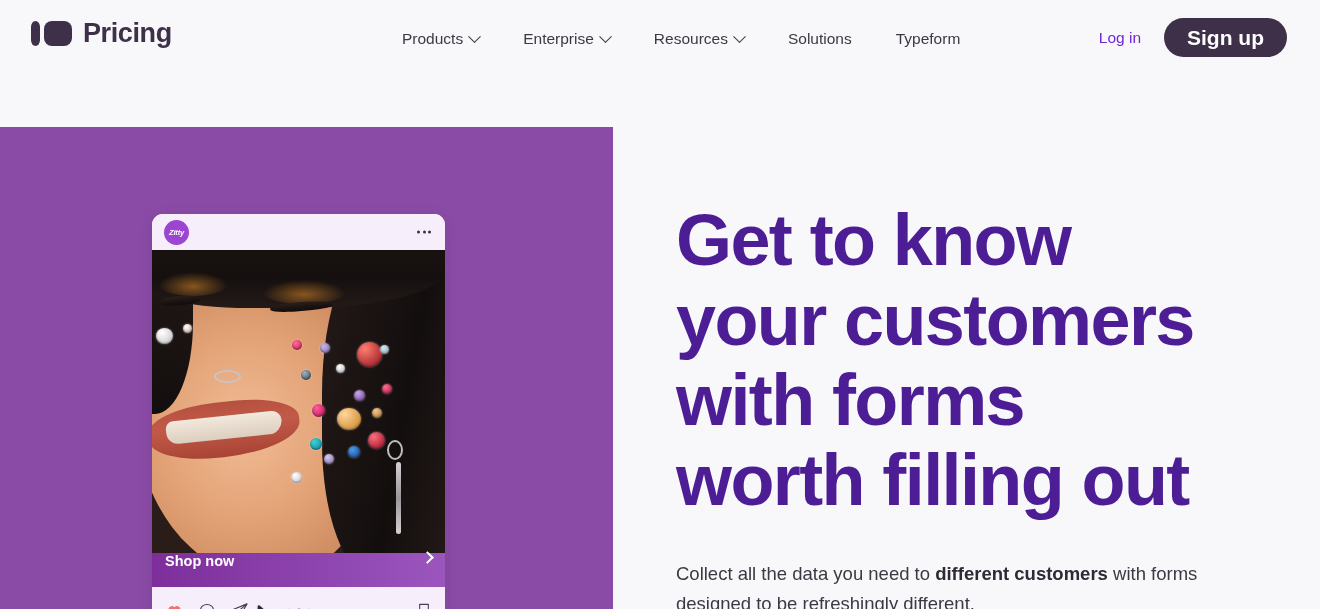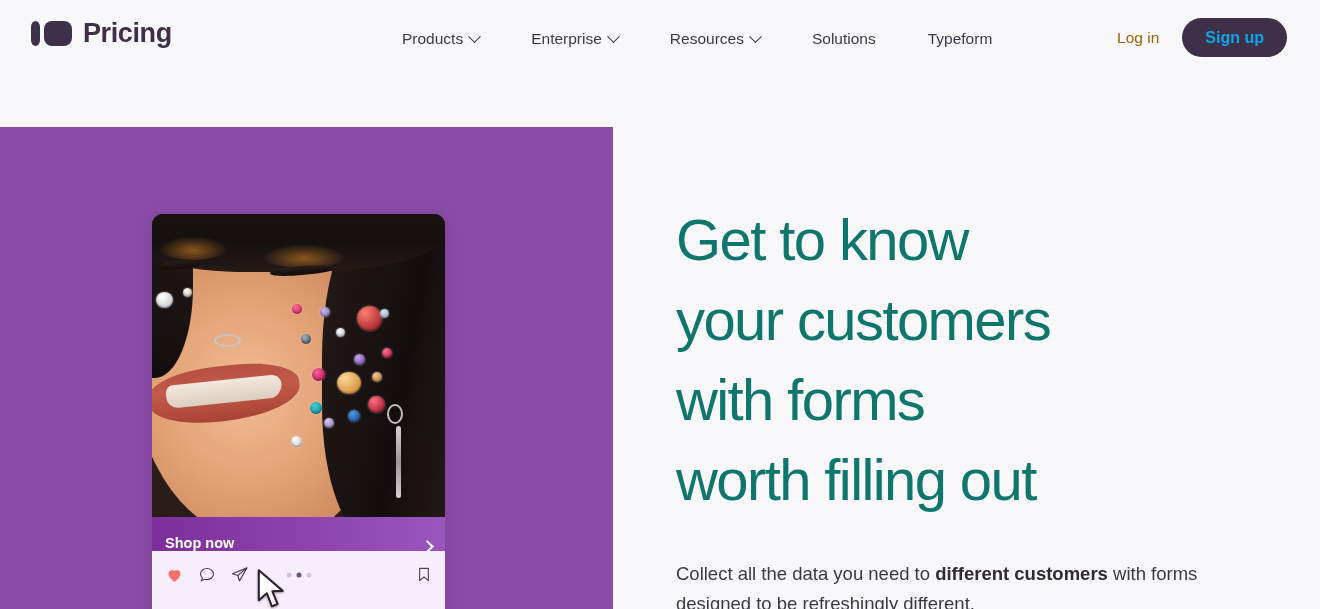--- a/index.html
+++ b/index.html
@@ -31,21 +31,21 @@
     width:28px; height:25px; border-radius:8px;
     background:#3D3048;
   }
   .brand-name {
     font-size:27px; font-weight:700; color:#3D3048;
     letter-spacing:-0.4px; line-height:1;
   }
 
   .nav-center {
     position:absolute; left:402px; top:26px;
-    display:flex; align-items:center; gap:16px;
+    display:flex; align-items:center; gap:8px;
   }
   .nav-item {
     display:flex; align-items:center; gap:7px;
     font-size:15.5px; color:#3A3A44;
     padding:4px 12px 4px 0;
     margin-right:24px;
     cursor:pointer; white-space:nowrap;
   }
   .nav-item:last-child { margin-right:0; }
   .chev {
@@ -53,26 +53,26 @@
     border-right:1.7px solid #3A3A44;
     border-bottom:1.7px solid #3A3A44;
     transform:rotate(45deg) translate(-2px,-2px);
   }
 
   .nav-right {
     position:absolute; right:33px; top:18px;
     display:flex; align-items:center; gap:21px;
   }
   .login-link {
-    font-size:15.5px; color:#a16207; cursor:pointer;
+    font-size:15.5px; color:#6d28d9; cursor:pointer;
     padding:4px 2px;
   }
   .signup-btn {
-    background:#3D3048; color:#0ea5e9;
-    font-size:16px; font-weight:700;
+    background:#3D3048; color:#ffffff;
+    font-size:21px; font-weight:700;
     border:none; border-radius:22px;
     padding:0 23px; height:39px;
     display:flex; align-items:center; justify-content:center;
     cursor:pointer; white-space:nowrap;
   }
 
   
   .hero { position:absolute; top:127px; left:0; width:1320px; height:482px; }
 
   .hero-visual {
@@ -191,21 +191,21 @@
   }
   .gem {
     position:absolute; border-radius:50%;
     box-shadow:inset 0 -1px 2px rgba(0,0,0,.35), 0 0 2px rgba(255,255,255,.5);
   }
 
   
   .shop-bar {
     height:34px;
     background:linear-gradient(90deg,#7D2E9B 0%,#9B56BE 100%);
-    display:flex; align-items:flex-end; justify-content:space-between;
+    display:flex; align-items:flex-start; justify-content:space-between;
     padding:0 13px;
     cursor:pointer;
   }
   .shop-label { color:#FFFFFF; font-size:14.5px; font-weight:700; }
   .shop-chev {
     width:9px; height:9px;
     border-right:2.3px solid #FFFFFF;
     border-top:2.3px solid #FFFFFF;
     transform:rotate(45deg);
   }
@@ -240,24 +240,24 @@
     pointer-events:none;
   }
 
   
   .hero-copy {
     position:absolute; left:676px; top:0;
     width:620px;
   }
   .hero-title {
     margin-top:73px;
-    font-size:58px;
+    font-size:72px;
     line-height:80px;
-    font-weight:400;
-    color:#0f766e;
+    font-weight:700;
+    color:#4c1d95;
     letter-spacing:-1.6px;
     white-space:pre-line;
   }
   .hero-sub {
     margin-top:39px;
     font-size:18.5px;
     line-height:30px;
     color:#3A3A44;
     max-width:600px;
   }
@@ -302,20 +302,28 @@
     <button class="signup-btn">Sign up</button>
   </div>
 </div>
 
 <div class="hero">
 
   <div class="hero-visual">
 
     <div class="post-card">
 
+      <div class="post-top">
+        <div class="post-avatar">Zitty</div>
+        <div class="post-dots">
+          <i></i>
+            <i></i>
+            <i></i>
+        </div>
+      </div>
 
       <div class="post-photo">
         <div class="ph-skin"></div>
         <div class="ph-hair-right"></div>
         <div class="ph-hair-left"></div>
         <div class="ph-bangs"></div>
         <div class="ph-eyeshadow"></div>
         <div class="ph-eyeshadow r"></div>
         <div class="ph-eye l"></div>
         <div class="ph-eye r"></div>

